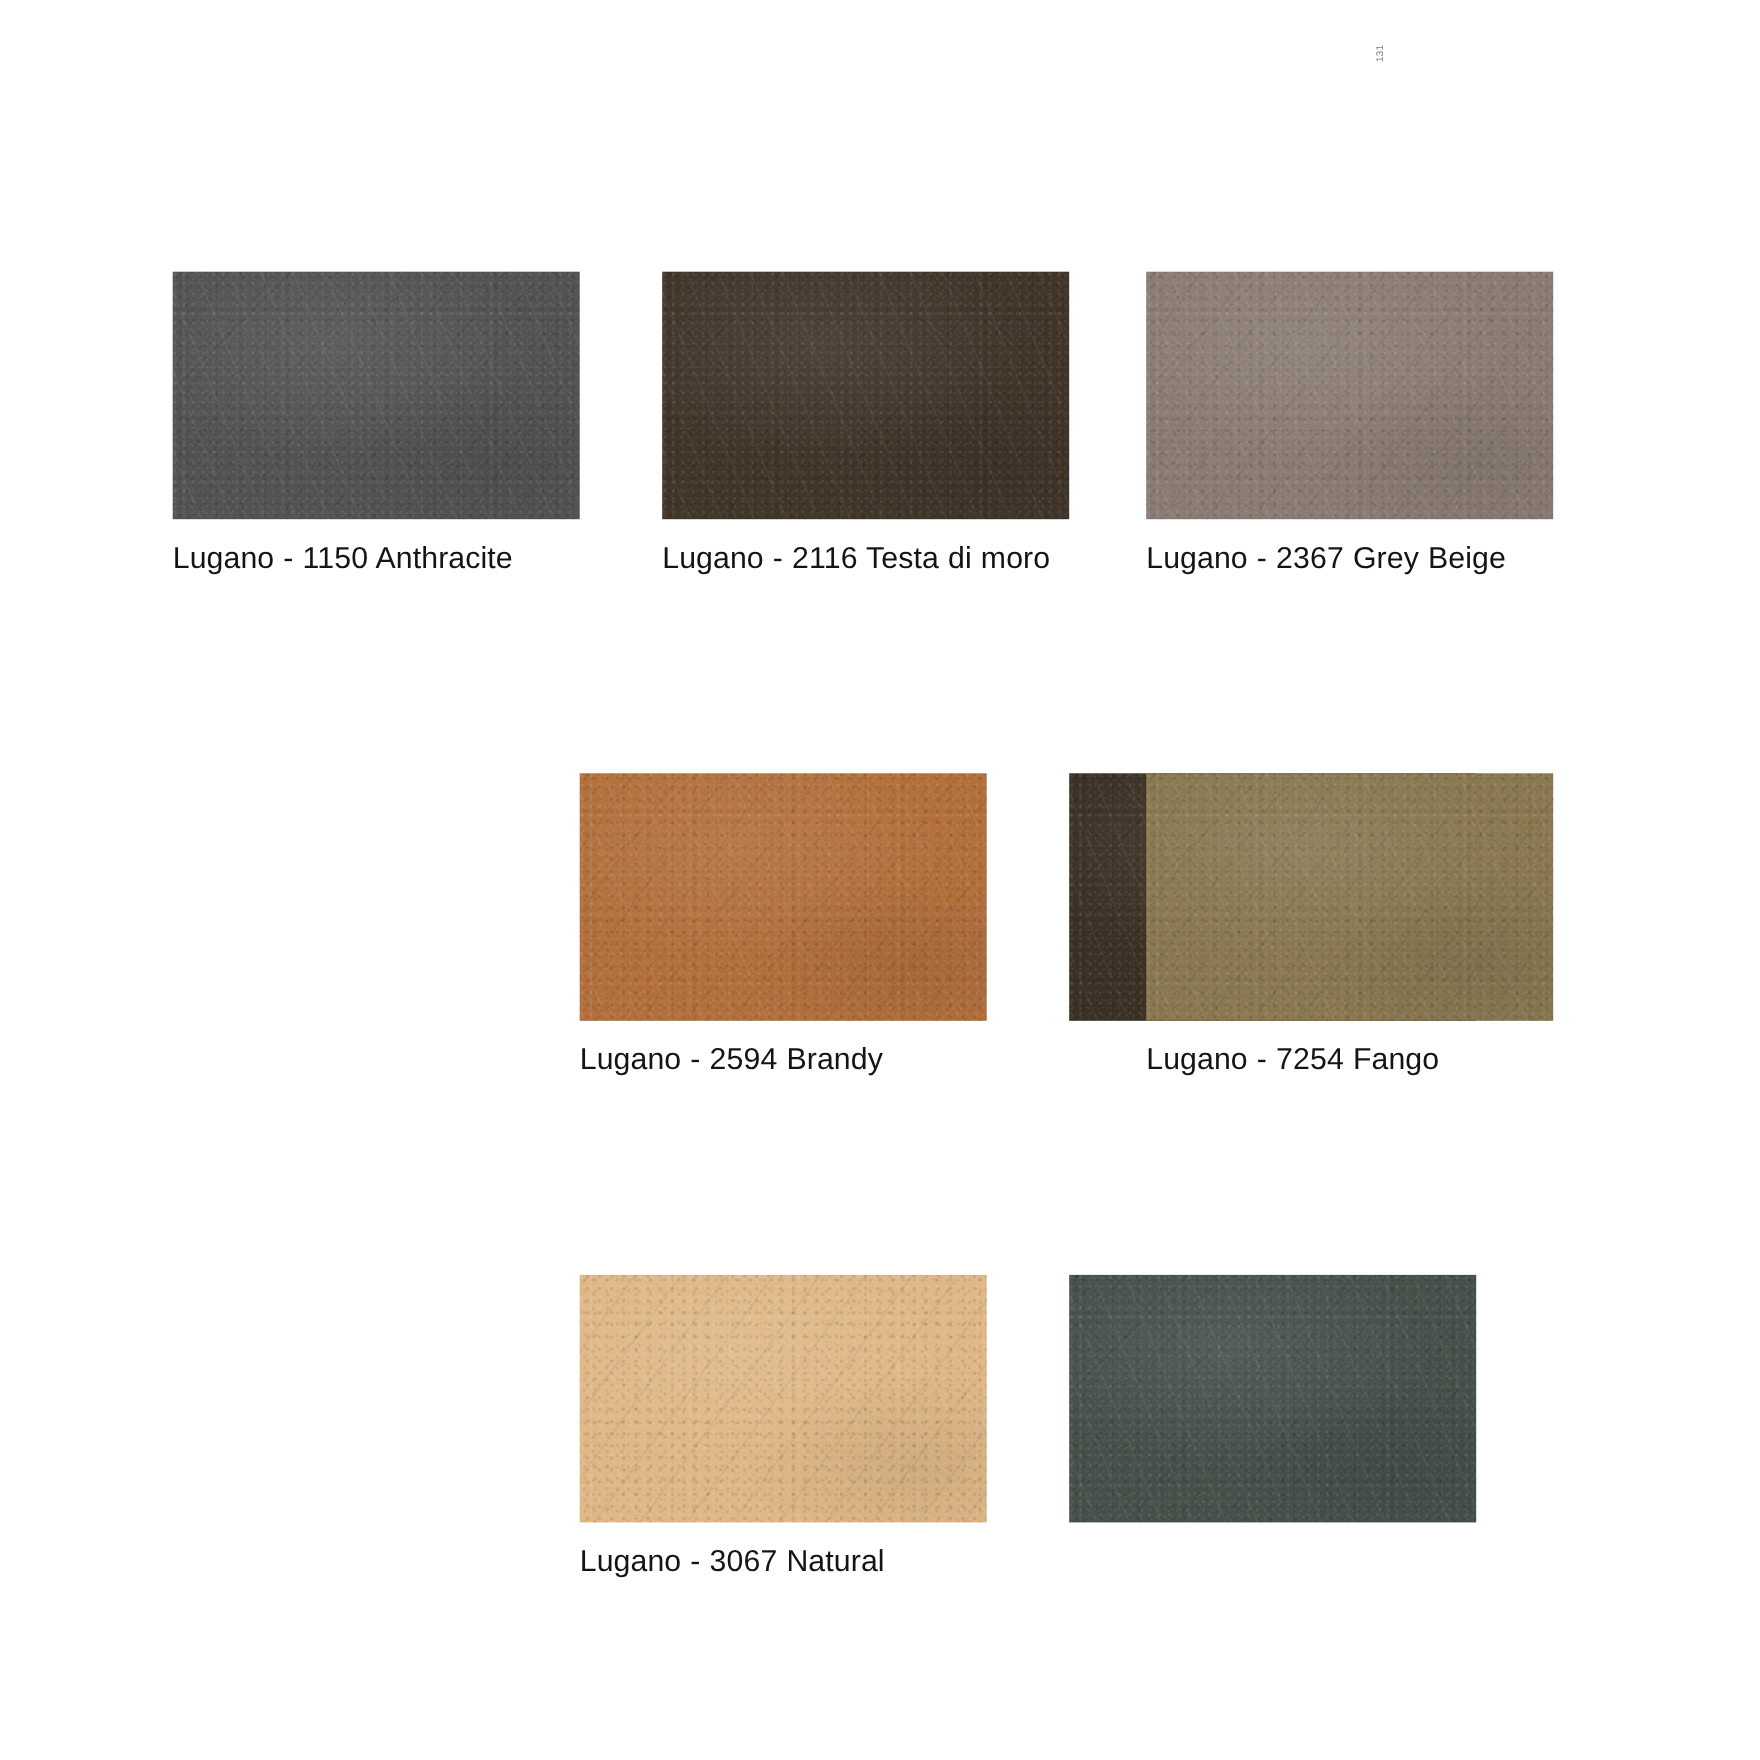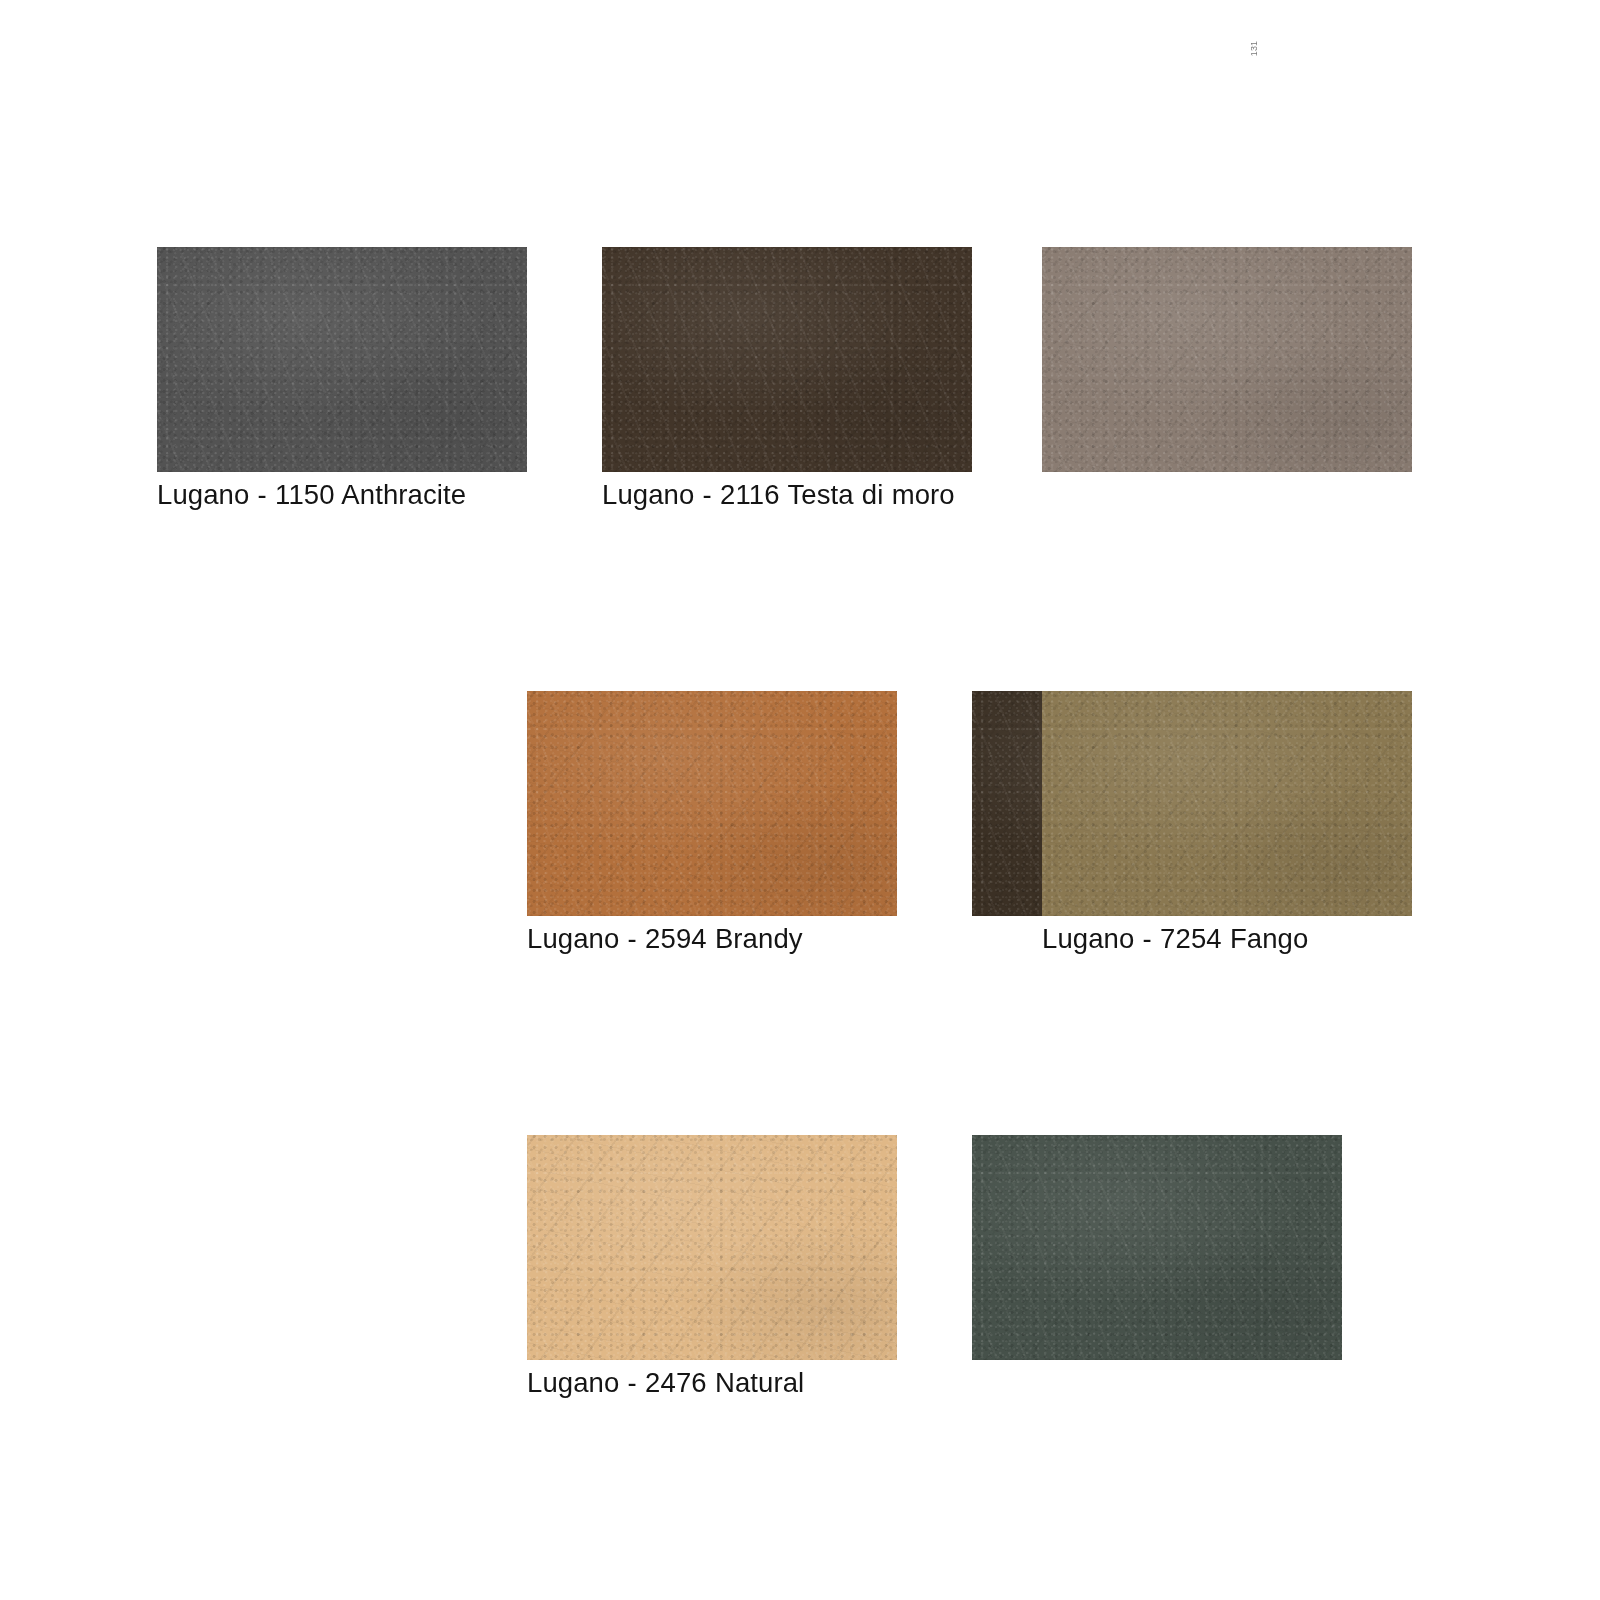--- a/index.html
+++ b/index.html
@@ -93,21 +93,21 @@
   .swatch-chip .sheen {
     position: absolute;
     inset: 0;
     background-image:
       radial-gradient(ellipse 80% 70% at 38% 30%, rgba(255,255,255,0.075), rgba(255,255,255,0) 65%),
       radial-gradient(ellipse 60% 55% at 82% 78%, rgba(0,0,0,0.07), rgba(0,0,0,0) 70%);
     pointer-events: none;
   }
 
   .swatch-label {
-    margin-top: 0;
+    margin-top: 12px;
     font-size: 27.5px;
     line-height: 45px;
     letter-spacing: 0.1px;
     color: #141414;
     font-weight: 400;
     word-spacing: 0.5px;
   }
 </style>
 </head>
 <body style="background-color: rgb(255, 255, 255); color: rgb(20, 20, 20);">
@@ -135,20 +135,21 @@
     </div>
     <div class="swatch-label">Lugano - 2116 Testa di moro</div>
   </div>
   <div class="grid-spacer"></div>
   <div class="swatch-cell">
     <div class="swatch-chip" style="background-color: rgb(138, 124, 114);">
       <div class="veins"></div>
       <div class="grain"></div>
       <div class="sheen"></div>
     </div>
+    <div class="swatch-label">Lugano - 2367 Grey Beige</div>
   </div>
 
   <div class="grid-spacer"></div>
   <div class="swatch-cell">
     <div class="swatch-chip" style="background-color: rgb(179, 112, 60);">
       <div class="veins"></div>
       <div class="grain"></div>
       <div class="sheen"></div>
     </div>
     <div class="swatch-label">Lugano - 2594 Brandy</div>
@@ -170,21 +171,21 @@
     </div>
     <div class="swatch-label">Lugano - 7254 Fango</div>
   </div>
   <div class="grid-spacer"></div>
   <div class="swatch-cell">
     <div class="swatch-chip" style="background-color: rgb(224, 184, 135);">
       <div class="veins"></div>
       <div class="grain"></div>
       <div class="sheen"></div>
     </div>
-    <div class="swatch-label">Lugano - 2476 Natural</div>
+    <div class="swatch-label">Lugano - 3067 Natural</div>
   </div>
   <div class="grid-spacer"></div>
   <div class="swatch-cell">
     <div class="swatch-chip" style="background-color: rgb(70, 81, 74);">
       <div class="veins"></div>
       <div class="grain"></div>
       <div class="sheen"></div>
     </div>
   </div>
 

